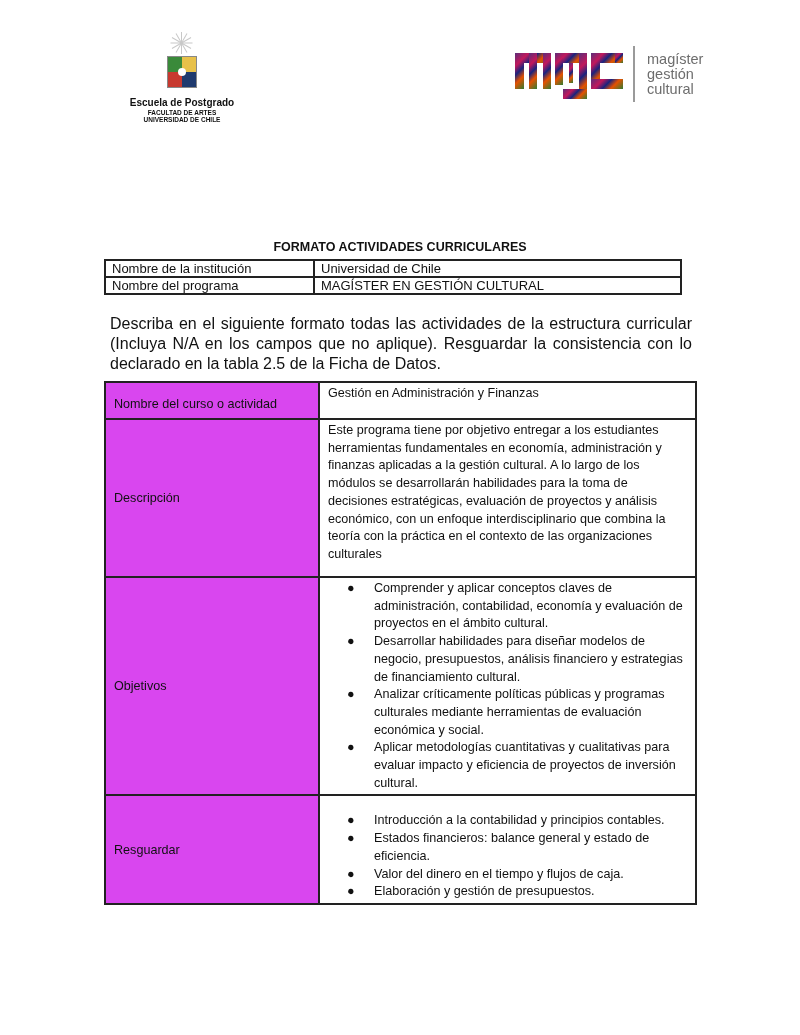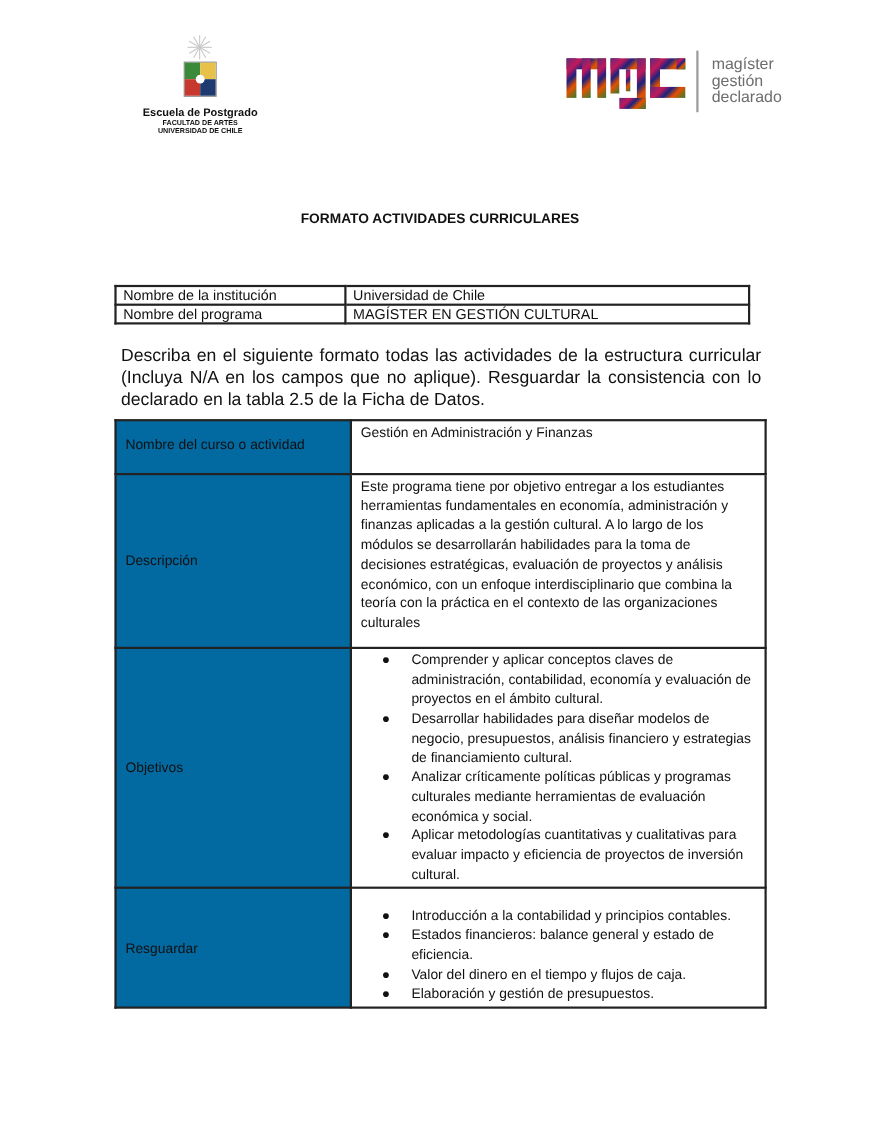--- a/index.html
+++ b/index.html
@@ -14,29 +14,29 @@
   .shield .ctr { position:absolute; left:10px; top:11px; width:8px; height:8px; border-radius:50%; background:#fff; }
   .esc1 { font-size: 10px; font-weight: bold; margin-top: 9px; letter-spacing: 0; }
   .esc2 { font-size: 6.5px; font-weight: bold; margin-top: 1px; }
   .esc3 { font-size: 6.5px; font-weight: bold; }
   .logo-right { position: absolute; left: 515px; top: 46px; display: flex; align-items: center; }
   .mgc { width: 108px; height: 50px; position: relative; }
   .mgc .bar { position:absolute; background: linear-gradient(135deg,#5b2d7a,#c2185b 30%,#1a237e 50%,#e65100 70%,#2e7d32); }
   .vline { width: 2px; height: 56px; background: #9a9a9a; margin: 0 12px 0 10px; }
   .mgc-text { font-size: 14.5px; color: #6d6d6d; line-height: 15px; }
   .title { position: absolute; left: 0; width: 800px; top: 190px; text-align: center; font-size: 12.5px; line-height: 18px; }
-  .title .b { font-weight: bold; }
+  .title .b { font-weight: bold; margin-top: 48px; }
   table { border-collapse: collapse; }
   .t1 { position: absolute; left: 104px; top: 259px; width: 578px; font-size: 13px; }
   .t1 td { border: 2px solid #222; padding: 0 6px; height: 15px; line-height: 15px; }
   .t1 td.l { width: 195px; }
   .intro { position: absolute; left: 110px; top: 314px; width: 582px; font-size: 16px; line-height: 20px; text-align: justify; }
   .t2 { position: absolute; left: 104px; top: 381px; width: 593px; font-size: 12.6px; }
   .t2 td { border: 2px solid #222; vertical-align: top; }
-  .t2 td.l { width: 196px; background: #0369a1; vertical-align: middle; padding: 12px 8px; }
+  .t2 td.l { width: 196px; background: #d946ef; vertical-align: middle; padding: 0 8px; }
   .t2 td.r { padding: 2px 8px 2px 8px; line-height: 17.7px; }
   .t2 ul { margin: 0; padding-left: 46px; }
   .t2 li { list-style: none; position: relative; }
   .t2 li .bul { position: absolute; left: -27px; top: 0; }
 </style>
 </head>
 <body>
 
 <div class="logo-left">
   <div class="star">
@@ -72,21 +72,21 @@
     <div class="bar" style="left:54px;top:14px;width:4px;height:20px"></div>
     <div class="bar" style="left:76px;top:4px;width:32px;height:10px"></div>
     <div class="bar" style="left:76px;top:4px;width:9px;height:36px"></div>
     <div class="bar" style="left:76px;top:30px;width:32px;height:10px"></div>
     <div class="bar" style="left:100px;top:4px;width:8px;height:10px"></div>
   </div>
   <div class="vline"></div>
   <div class="mgc-text">
     <div>magíster</div>
     <div>gestión</div>
-    <div>declarado</div>
+    <div>cultural</div>
   </div>
 </div>
 
 <div class="title">
   <div class="b">FORMATO ACTIVIDADES CURRICULARES</div>
 </div>
 
 <table class="t1">
   <tbody>
       <tr>

